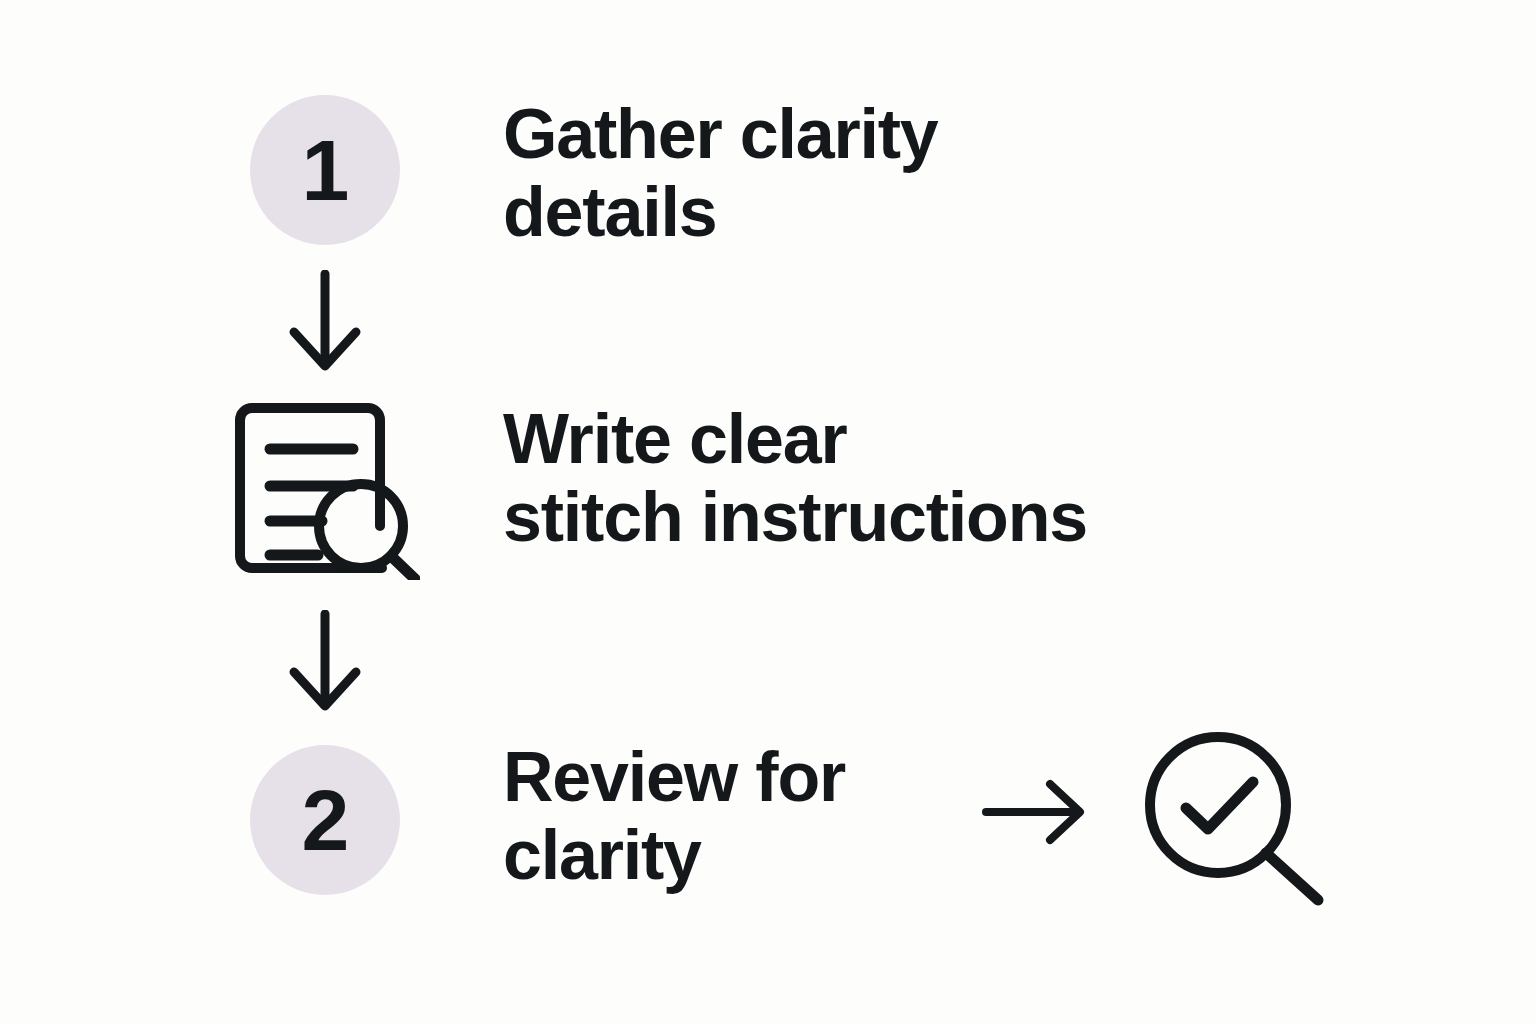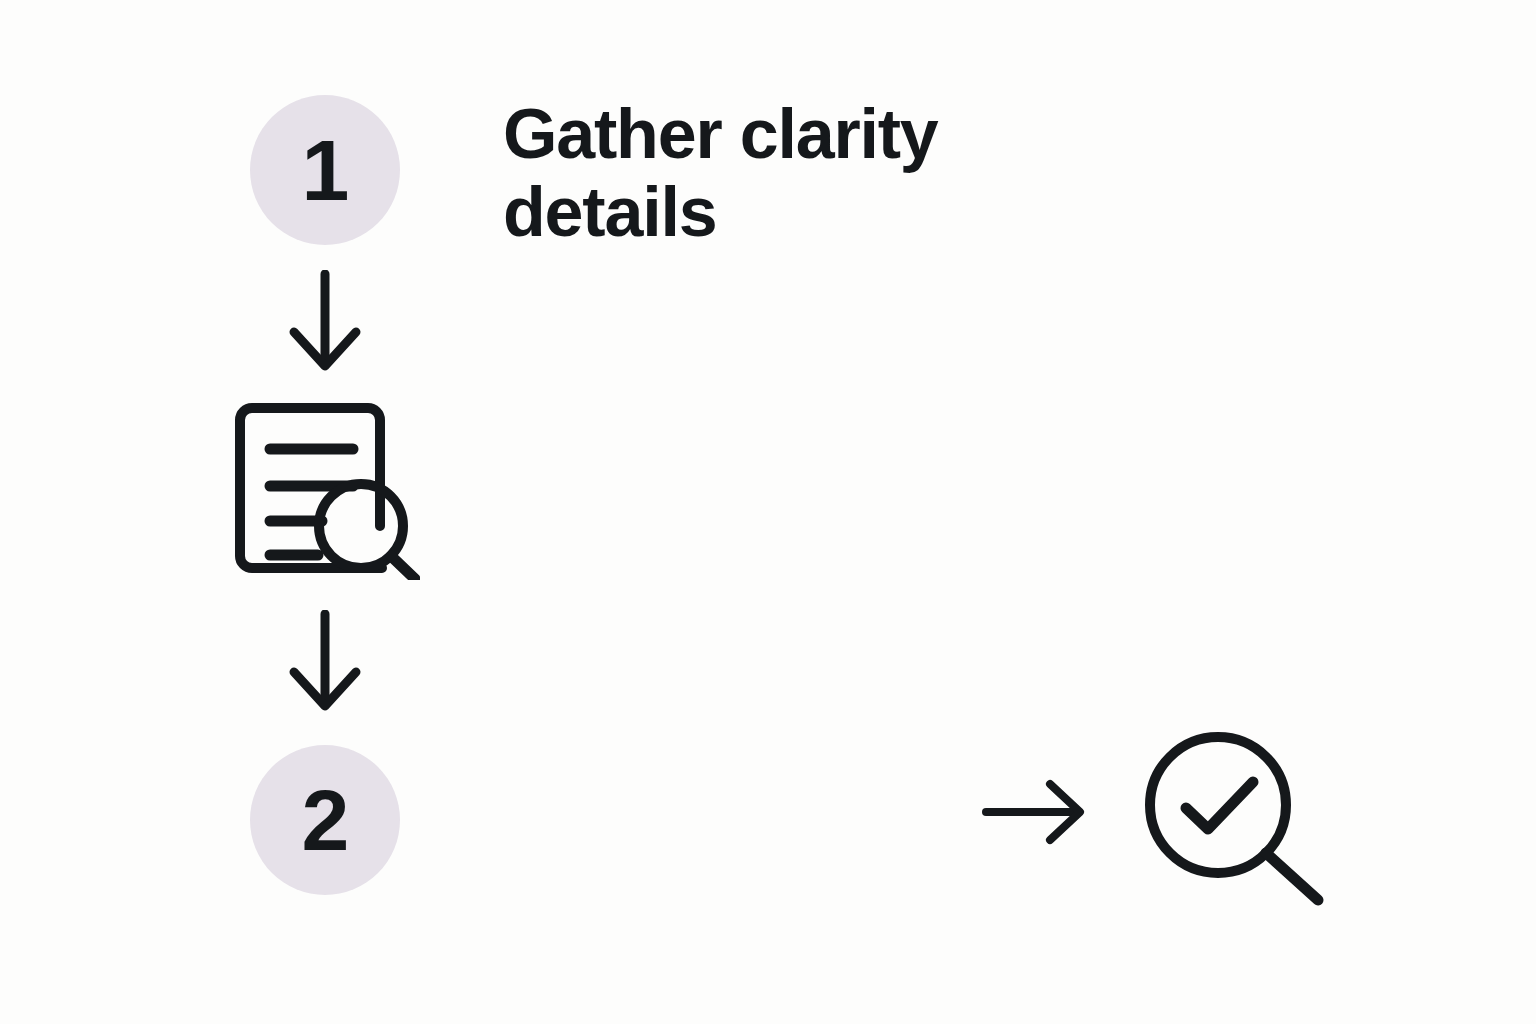--- a/index.html
+++ b/index.html
@@ -117,34 +117,38 @@
         <path class="svg-ink" stroke-width="11" d="M40 88 L123 88"></path>
         <path class="svg-ink" stroke-width="11" d="M40 123 L92 123"></path>
         <path class="svg-ink" stroke-width="11" d="M40 157 L88 157"></path>
 
         <circle class="svg-ink" stroke-width="10" cx="131" cy="128" r="42"></circle>
         <path class="svg-ink" stroke-width="11" d="M161 158 L185 181"></path>
       </svg>
     </div>
   </div>
 
+  <div class="step-label" style="top:400px;">Write clear
+stitch instructions</div>
 
   <div class="connector" style="left:285px;top:610px;width:80px;height:105px;">
     <svg width="80" height="105" viewBox="0 0 80 105">
       <path class="svg-ink" stroke-width="9" d="M40 4 L40 94"></path>
       <path class="svg-ink" stroke-width="9" d="M9 62 L40 96 L71 62"></path>
     </svg>
   </div>
 
   <div class="marker-col" style="top:745px;height:150px;">
     <div class="step-badge">
       <span class="step-badge-num">2</span>
     </div>
   </div>
 
+  <div class="step-label" style="top:738px;">Review for
+clarity</div>
 
   <div class="outcome-arrow" style="left:980px;top:775px;width:110px;height:75px;">
     <svg width="110" height="75" viewBox="0 0 110 75">
       <path class="svg-ink" stroke-width="8" d="M6 37 L98 37"></path>
       <path class="svg-ink" stroke-width="8" d="M70 9 L100 37 L70 65"></path>
     </svg>
   </div>
 
   <div class="outcome-icon" style="left:1140px;top:718px;width:195px;height:190px;">
     <svg width="195" height="190" viewBox="0 0 195 190">

